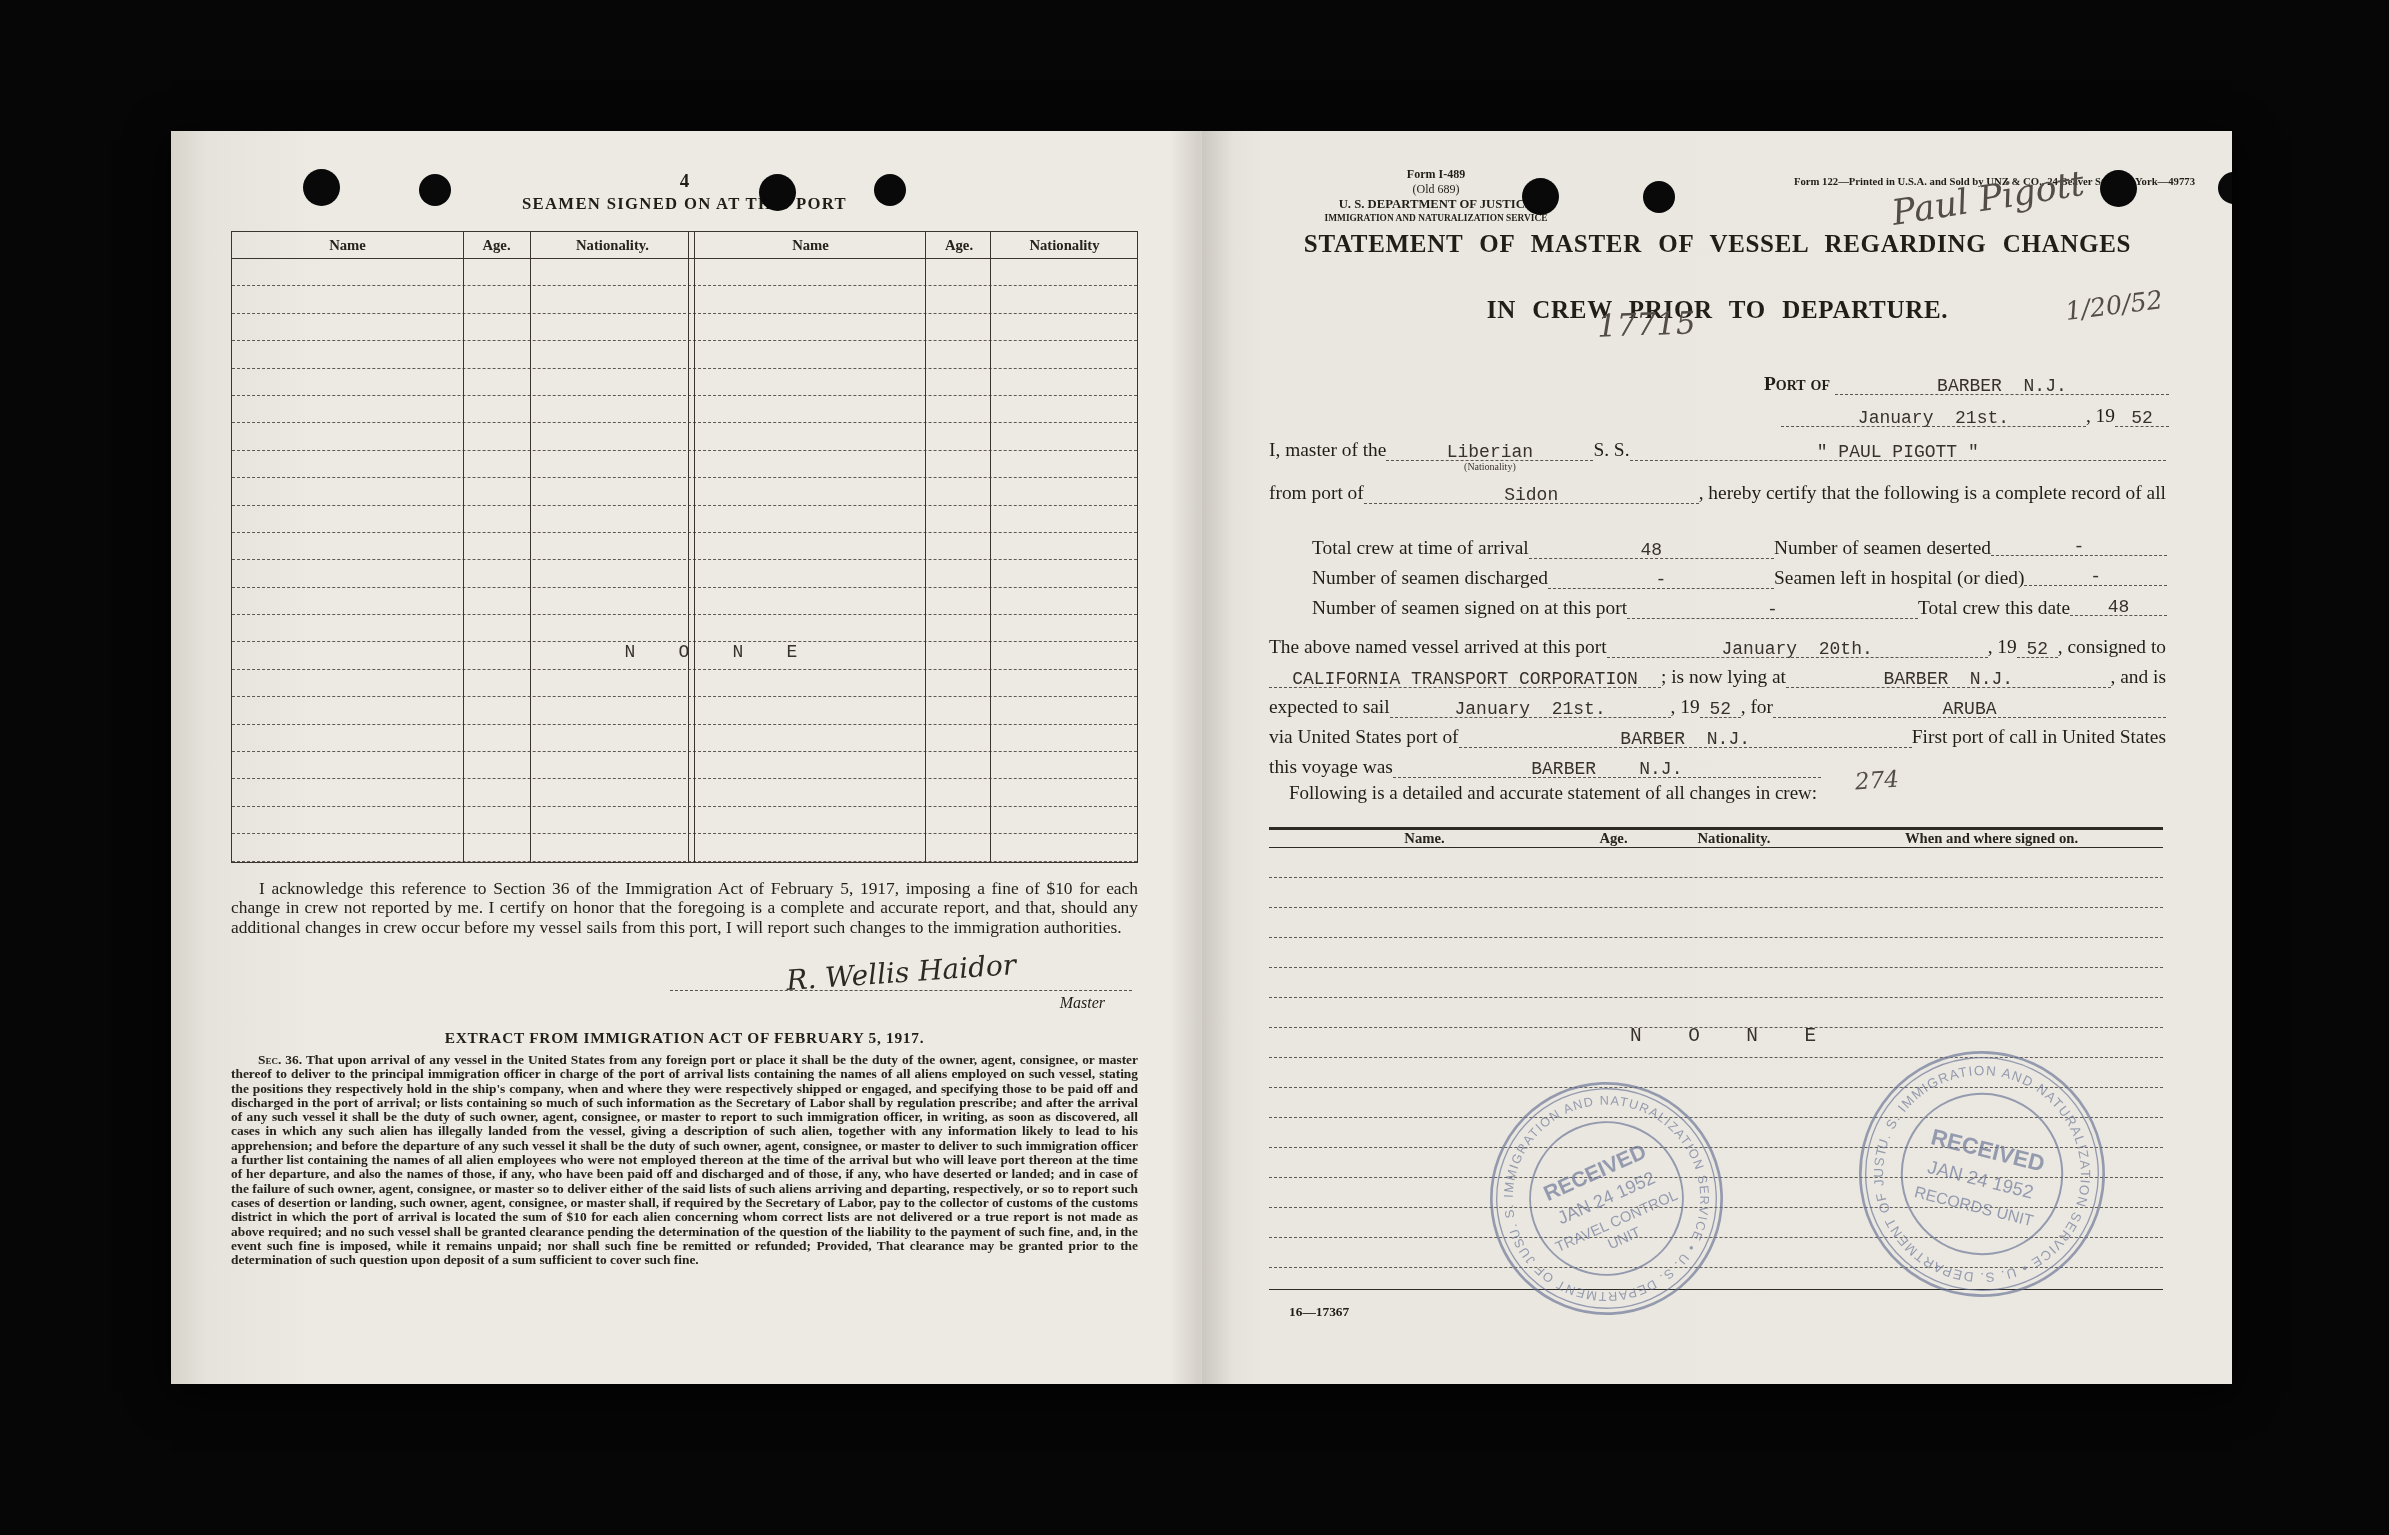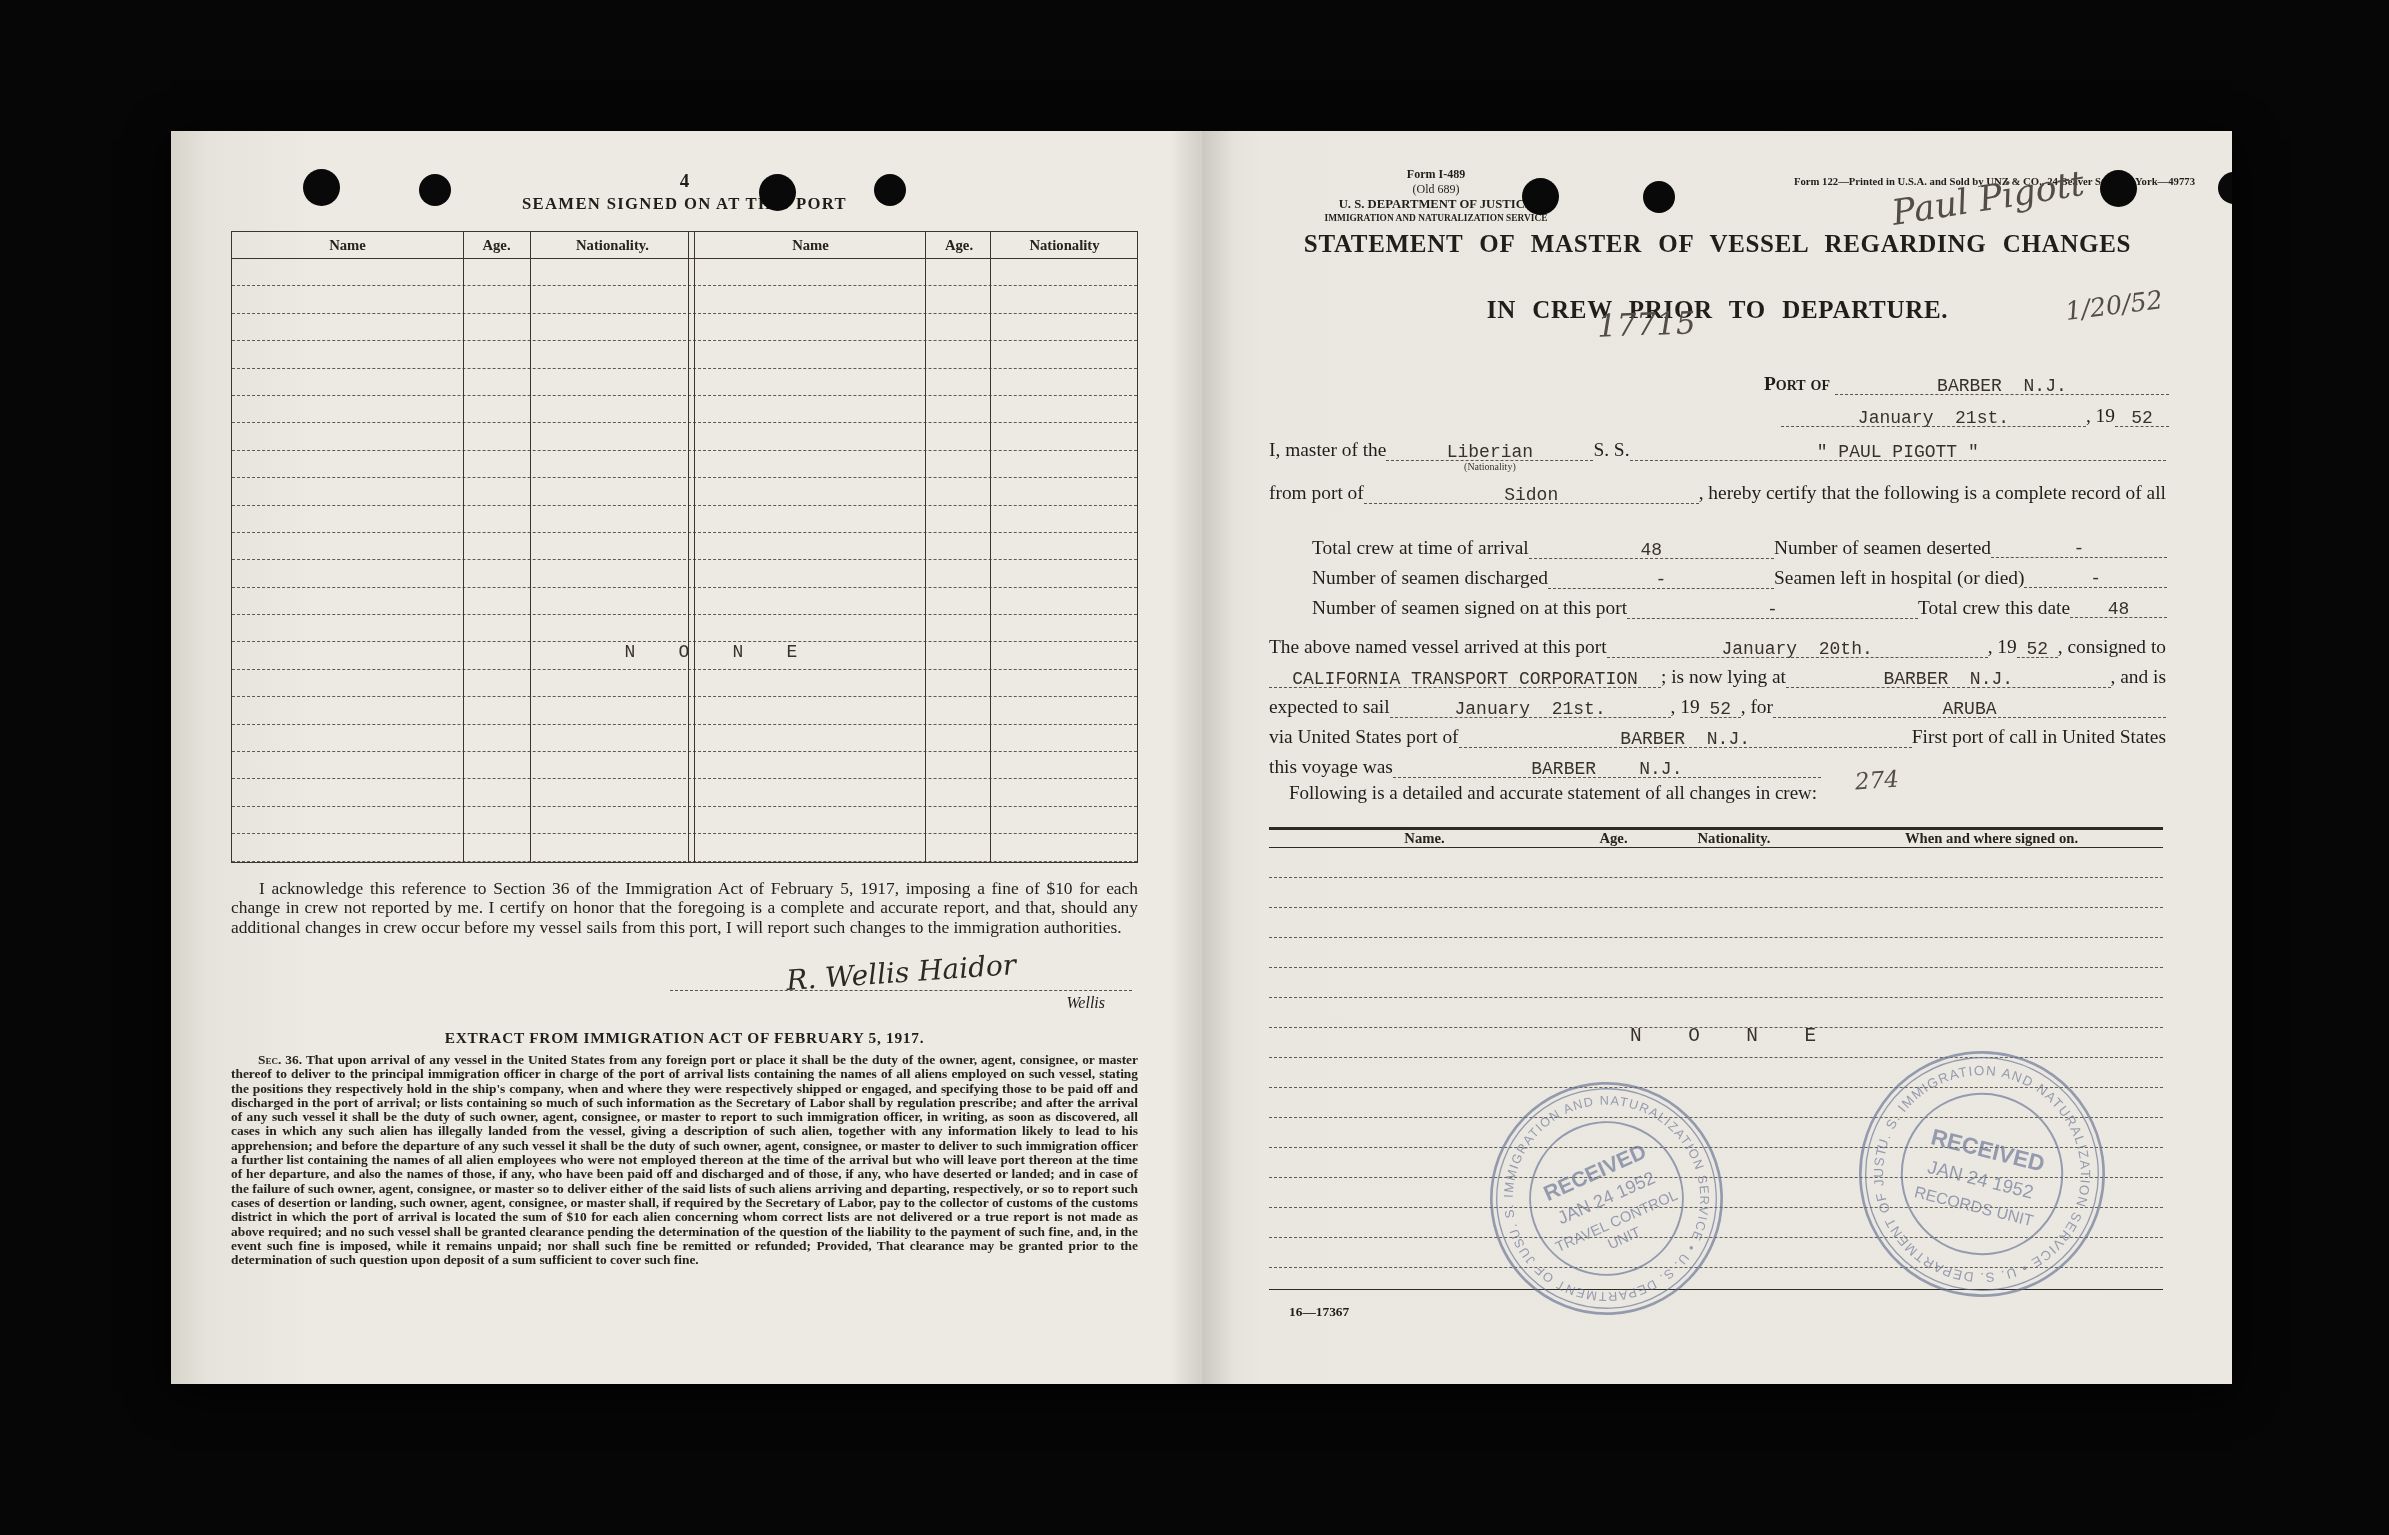--- a/index.html
+++ b/index.html
@@ -34,21 +34,21 @@
   .vl { position:absolute; top:0; bottom:0; width:1.3px; background:#3a362e; }
   
   #rp-table { position:absolute; border-top:3.3px solid #2e2b24; border-bottom:1.3px solid #2e2b24; }
   .rt-header { display:flex; height:18px; border-bottom:1.3px solid #2e2b24; }
   .rt-h { text-align:center; font-size:14.7px; font-weight:bold; color:#26231d; }
   .rrow { height:30px; border-bottom:1.3px dashed #5f5a50; }
   .stamp { position:absolute; z-index:7; opacity:.6; }
   .stats-row { display:flex; align-items:flex-end; height:30px; white-space:pre; }
   .stat-l { width:462px; display:flex; align-items:flex-end; white-space:pre; }
   .stat-l.wide { width:606px; }
-  .stat-r { flex:1; display:flex; align-items:center; white-space:pre; }
+  .stat-r { flex:1; display:flex; align-items:flex-start; white-space:pre; }
 </style>
 </head>
 <body>
 
 <div class="doc">
 
   <div class="hole" style="left:132px;top:38px;width:37px;height:37px;"></div>
   <div class="hole" style="left:248px;top:43px;width:32px;height:32px;"></div>
   <div class="hole" style="left:588px;top:43px;width:37px;height:37px;"></div>
   <div class="hole" style="left:703px;top:43px;width:32px;height:32px;"></div>
@@ -105,21 +105,21 @@
       <div class="abs center typed pre" style="left:392px;top:410px;width:174px;font-size:18px;">N    O    N    E</div>
     </div>
 
     <div class="abs" style="left:60px;top:748px;width:907px;font-size:17.4px;line-height:19.4px;text-align:justify;text-indent:28px;">I acknowledge this reference to Section 36 of the Immigration Act of February 5, 1917, imposing a fine of $10 for each change in crew not reported by me.  I certify on honor that the foregoing is a complete and accurate report, and that, should any additional changes in crew occur before my vessel sails from this port, I will report such changes to the immigration authorities.</div>
 
     <div class="abs" style="left:499px;top:825px;width:462px;">
       <div style="border-bottom:1.3px dashed #56514a;text-align:center;padding-bottom:1.3px;">
         <span class="abs" style="position:relative;display:inline-block;transform:rotate(-4deg);
               font-family:'DejaVu Serif',serif;font-style:italic;font-size:28px;color:#2c2923;">R. Wellis Haidor</span>
       </div>
-      <div style="text-align:right;padding-right:27px;font-style:italic;font-size:16px;margin-top:2.7px;">Wellis</div>
+      <div style="text-align:right;padding-right:27px;font-style:italic;font-size:16px;margin-top:2.7px;">Master</div>
     </div>
 
     <div class="abs center" style="left:60px;top:898px;width:907px;font-size:15.4px;font-weight:bold;letter-spacing:0.7px;">EXTRACT FROM IMMIGRATION ACT OF FEBRUARY 5, 1917.</div>
 
     <div class="abs" style="left:60px;top:922px;width:907px;font-size:13.4px;line-height:14.3px;
          font-weight:bold;text-align:justify;color:#26231d;">
       <span style="display:inline-block;width:27px;"></span><span style="font-variant:small-caps;">Sec. 36.</span>
       <span>That upon arrival of any vessel in the United States from any foreign port or place it shall be the duty of the owner, agent, consignee, or master thereof to deliver to the principal immigration officer in charge of the port of arrival lists containing the names of all aliens employed on such vessel, stating the positions they respectively hold in the ship's company, when and where they were respectively shipped or engaged, and specifying those to be paid off and discharged in the port of arrival; or lists containing so much of such information as the Secretary of Labor shall by regulation prescribe; and after the arrival of any such vessel it shall be the duty of such owner, agent, consignee, or master to report to such immigration officer, in writing, as soon as discovered, all cases in which any such alien has illegally landed from the vessel, giving a description of such alien, together with any information likely to lead to his apprehension; and before the departure of any such vessel it shall be the duty of such owner, agent, consignee, or master to deliver to such immigration officer a further list containing the names of all alien employees who were not employed thereon at the time of the arrival but who will leave port thereon at the time of her departure, and also the names of those, if any, who have been paid off and discharged and of those, if any, who have deserted or landed; and in case of the failure of such owner, agent, consignee, or master so to deliver either of the said lists of such aliens arriving and departing, respectively, or so to report such cases of desertion or landing, such owner, agent, consignee, or master shall, if required by the Secretary of Labor, pay to the collector of customs of the customs district in which the port of arrival is located the sum of $10 for each alien concerning whom correct lists are not delivered or a true report is not made as above required; and no such vessel shall be granted clearance pending the determination of the question of the liability to the payment of such fine, and, in the event such fine is imposed, while it remains unpaid; nor shall such fine be remitted or refunded; Provided, That clearance may be granted prior to the determination of such question upon deposit of a sum sufficient to cover such fine.</span>
     </div>
   </div>

